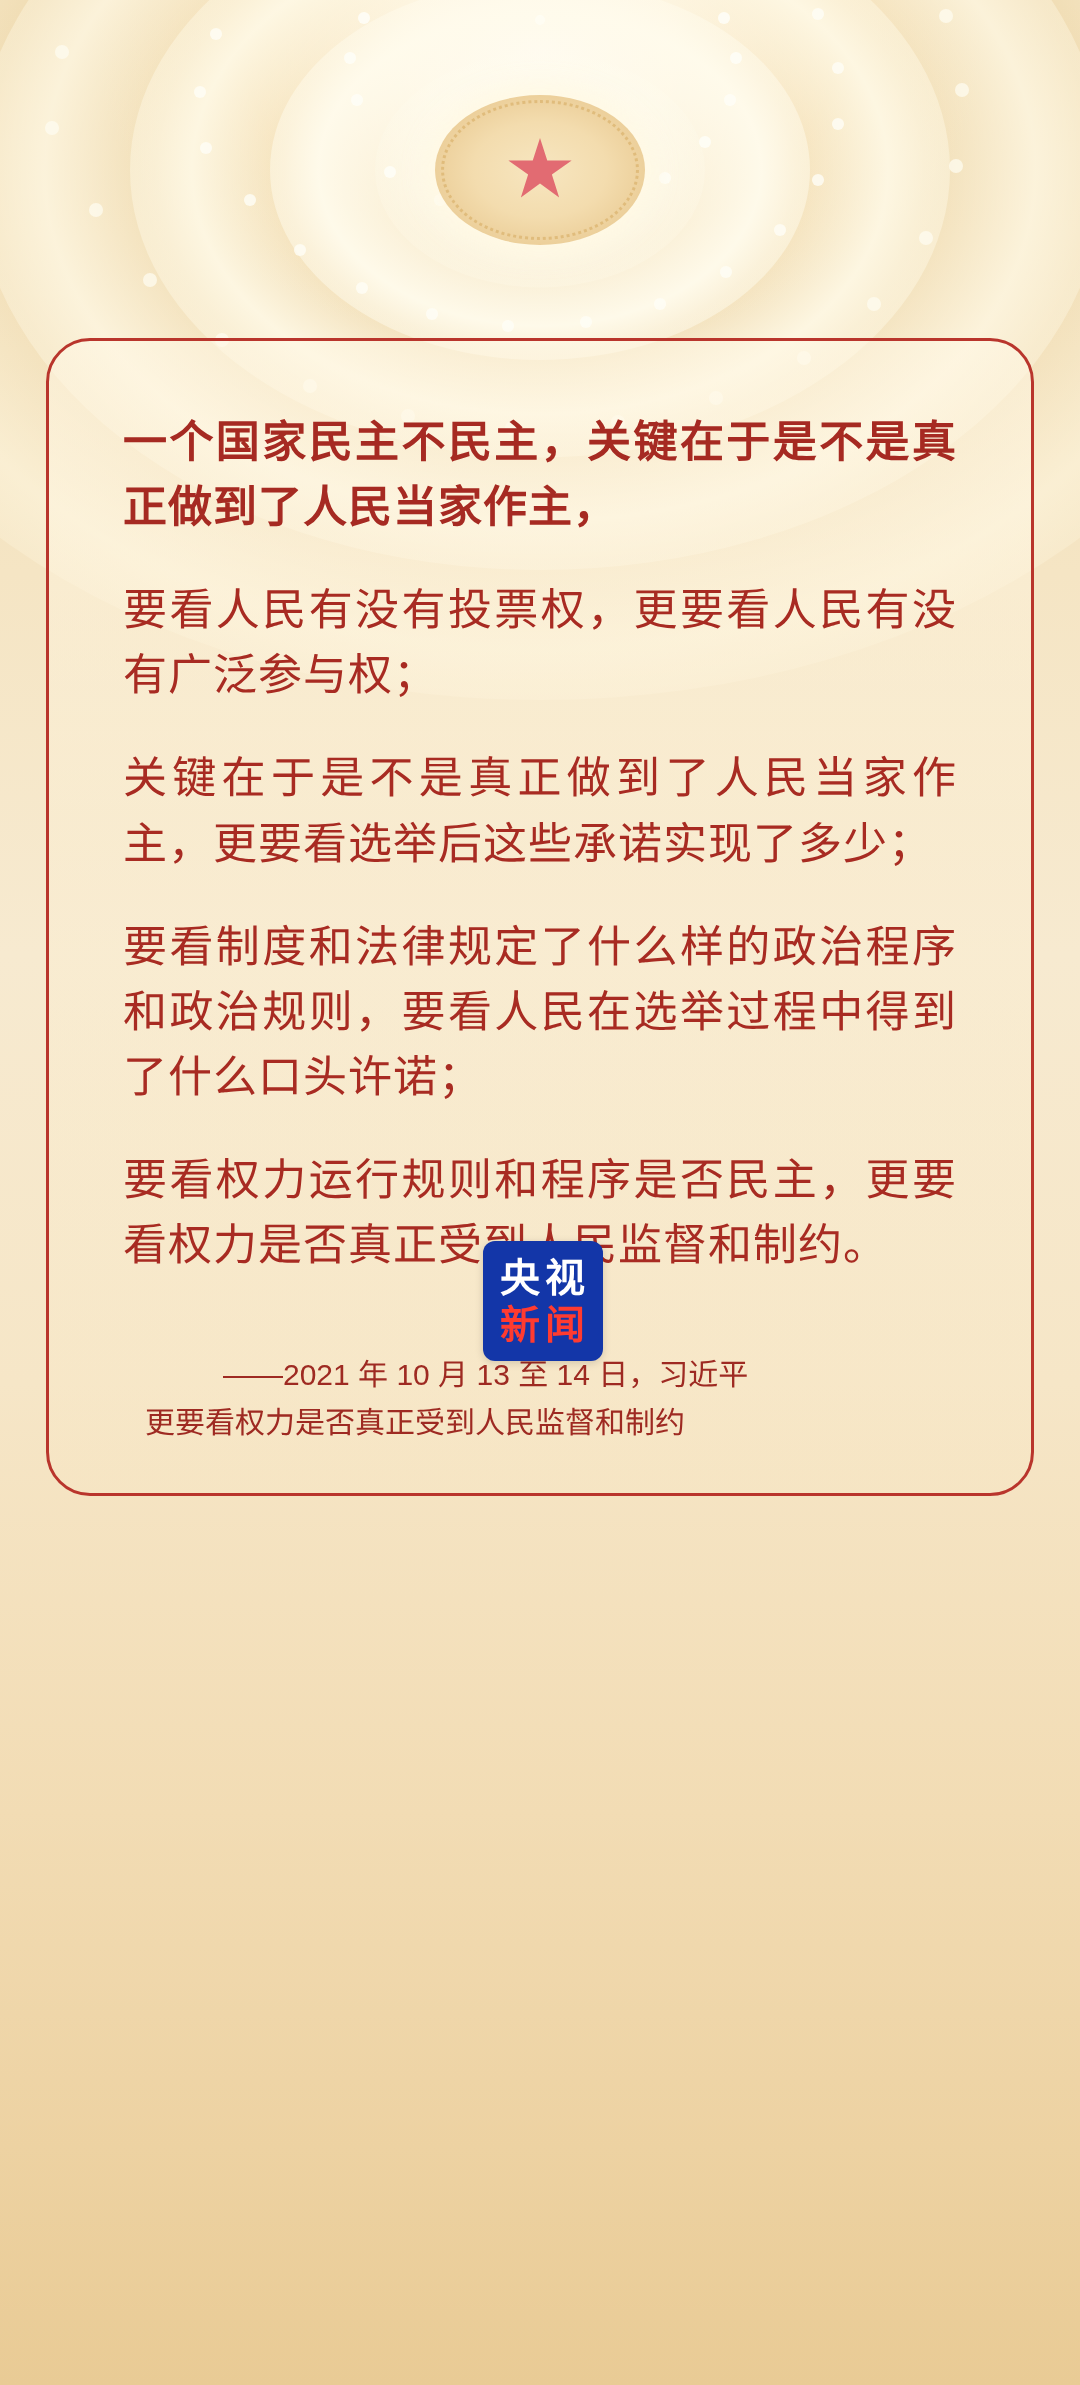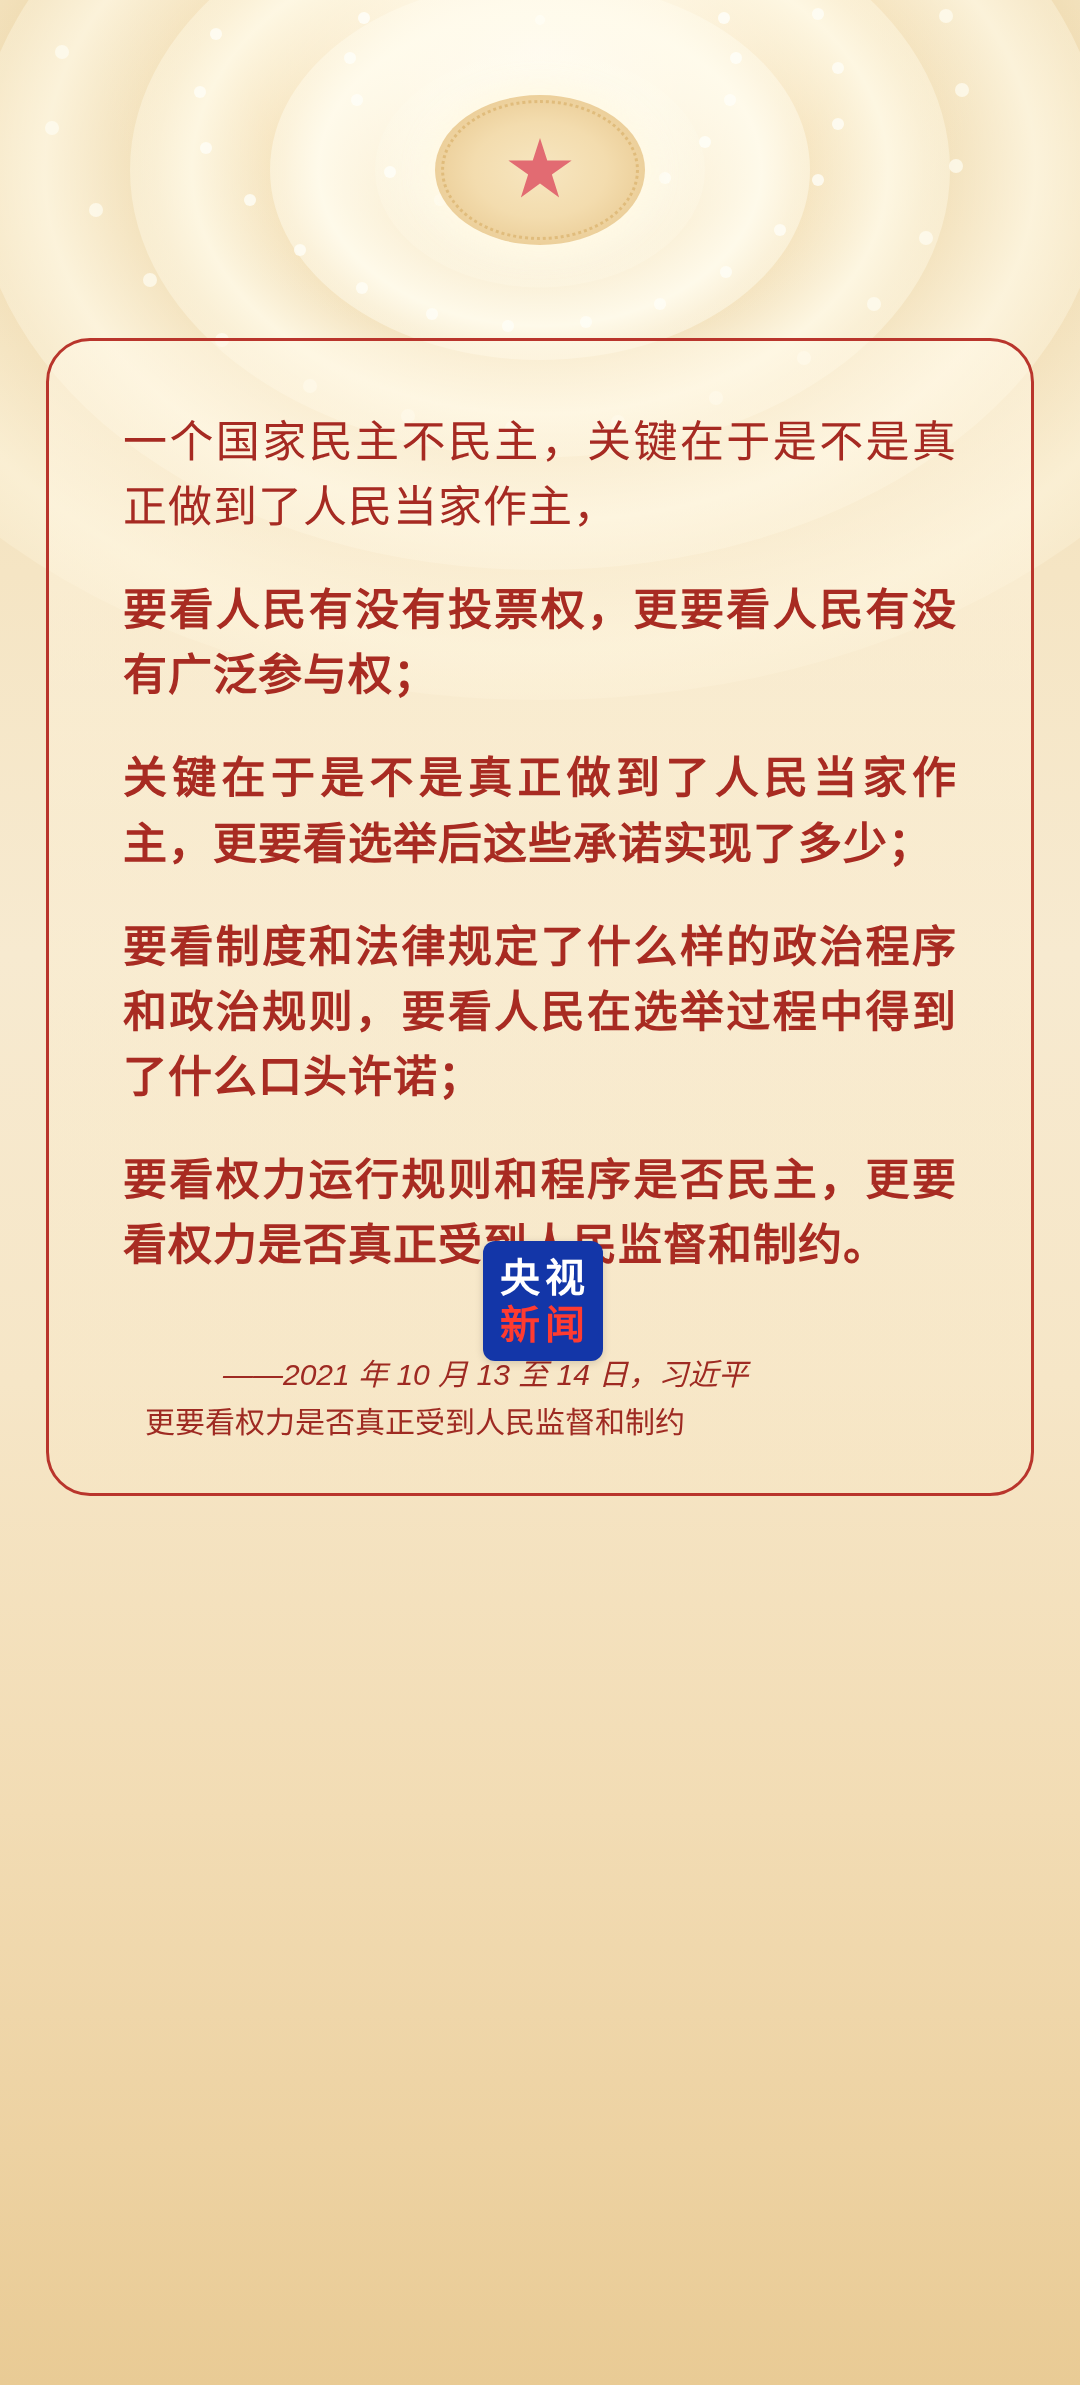--- a/index.html
+++ b/index.html
@@ -117,38 +117,37 @@
 
   .para {
     color: #a62a22;
     font-size: 44px;
     line-height: 1.48;
     letter-spacing: 1px;
     margin: 0 0 38px 0;
     text-align: justify;
   }
   .para.lead {
+    font-weight: 700;
+  }
+  .para.bold {
     font-weight: 400;
-  }
-  .para.bold {
-    font-weight: 700;
     color: #a82b22;
   }
 
   .attribution {
     margin-top: 74px;
     color: #9e2a22;
     font-size: 30px;
     line-height: 1.6;
     text-align: left;
     padding-left: 22px;
   }
   .attribution .line1 {
     padding-left: 78px;
-    font-style: italic;
   }
 
   
   .logo-wrap {
     position: absolute;
     left: 0;
     bottom: 132px;
     width: 988px;
     display: flex;
     justify-content: center;

